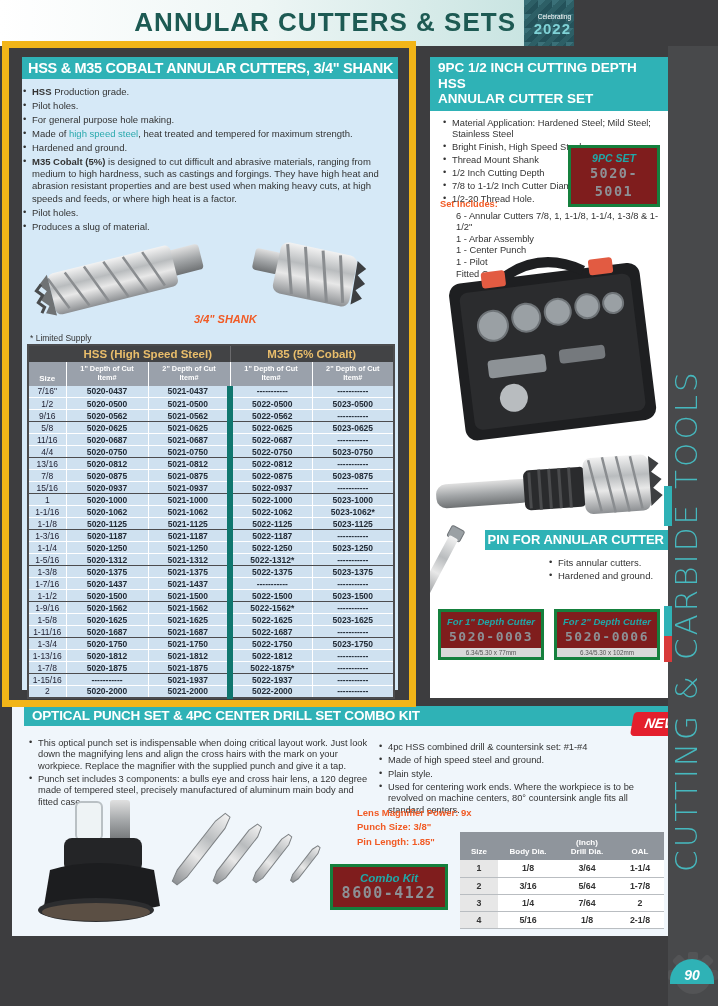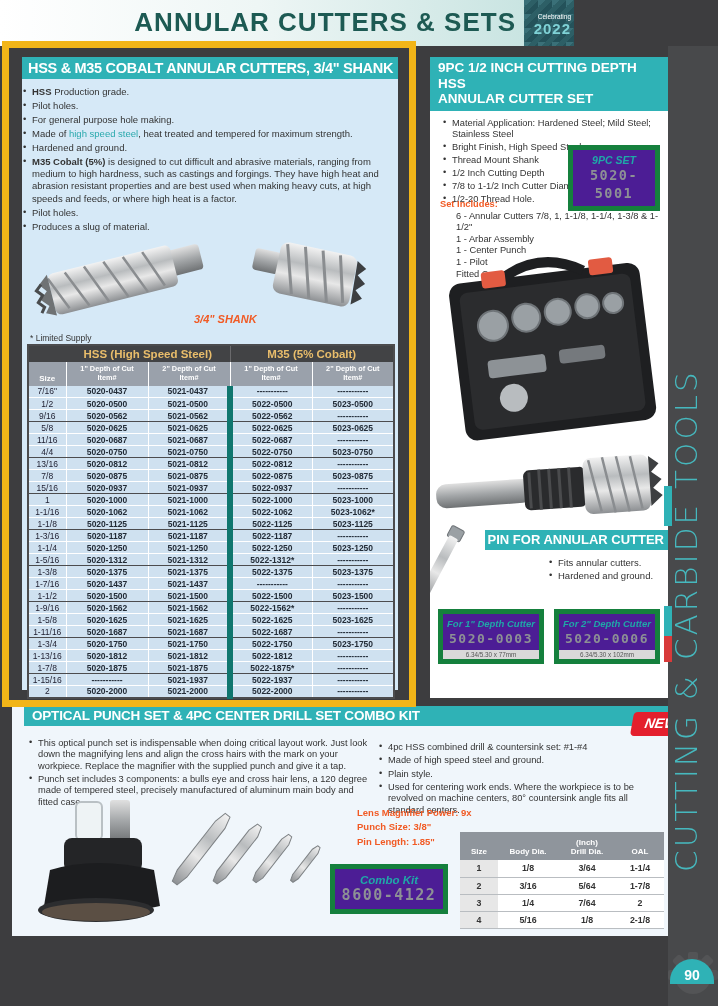--- a/index.html
+++ b/index.html
@@ -22,21 +22,21 @@
     border:7px solid #f2b518; z-index:40; }
 
   
   .teal-bar { background:#2fb2b6; color:#fff; font-weight:bold; }
   ul.bul { list-style:none; }
   ul.bul li { position:relative; padding-left:10px; margin-bottom:2px;
     color:#333; }
   ul.bul li::before { content:"•"; position:absolute; left:1px; top:-1px; }
   .b { font-weight:bold; }
   .tealtxt { color:#2aa9ad; }
-  .itm-box { background:#4c1d95; border:5px solid #15803d; text-align:center; }
+  .itm-box { background:#7f1d1d; border:3px solid #15803d; text-align:center; }
   .itm-label { color:#1fa8a8; font-weight:bold; font-style:italic; }
   .itm-num { color:#8d9095; font-weight:bold; letter-spacing:1.5px; font-family:"DejaVu Sans Mono","Liberation Mono",monospace; }
 
   
   .left-panel { position:absolute; left:22px; top:57px; width:376px; height:633px; background:#d6e9f7; z-index:10; }
   .left-panel .teal-bar { height:22px; font-size:14.5px; padding:3px 0 0 6px; letter-spacing:-0.3px; }
   #left-bullets { padding:7px 8px 0 0; font-size:9.5px; line-height:1.27; }
   .images-row { position:relative; height:96px; }
   .shank-label { position:absolute; left:172px; bottom:6px; color:#f15a24; font-weight:bold; font-size:11px; font-style:italic; }
   .limited { font-size:8.5px; color:#333; padding:2px 0 1px 8px; }
@@ -103,21 +103,21 @@
   .sidebar { position:absolute; left:668px; top:46px; width:50px; height:960px; background:#48494b; z-index:20; }
   .side-text { position:absolute; left:0; top:245px; width:50px; height:660px;
     writing-mode:vertical-rl; transform:rotate(180deg); text-align:center;
     font-family:"DejaVu Sans", sans-serif; font-weight:200; font-size:31px; letter-spacing:3px;
     color:#46c2c8; opacity:.92; }
   .tab { position:absolute; left:-4px; width:8px; }
   .tab.t1 { top:440px; height:40px; background:#2fb2b6; }
   .tab.t2 { top:560px; height:30px; background:#2fb2b6; }
   .tab.t3 { top:590px; height:26px; background:#d83a3a; }
   .badge-90 { position:absolute; left:2px; bottom:22px; width:44px; height:25px; background:#2fb2b6;
-    border-radius:44px 44px 0 0; color:#fff; font-weight:bold; font-size:14px; text-align:center; padding-top:8px; }
+    border-radius:44px 44px 0 0; color:#fff; font-weight:bold; font-size:14px; text-align:center; padding-top:8px;font-style:italic; }
   .gear { position:absolute; left:-2px; bottom:4px; opacity:.55; }
 </style>
 </head>
 <body>
 
 <div class="page">
 
   <header class="page-header">
     <div class="page-title">ANNULAR CUTTERS &amp; SETS</div>
     <div class="celebrating">

